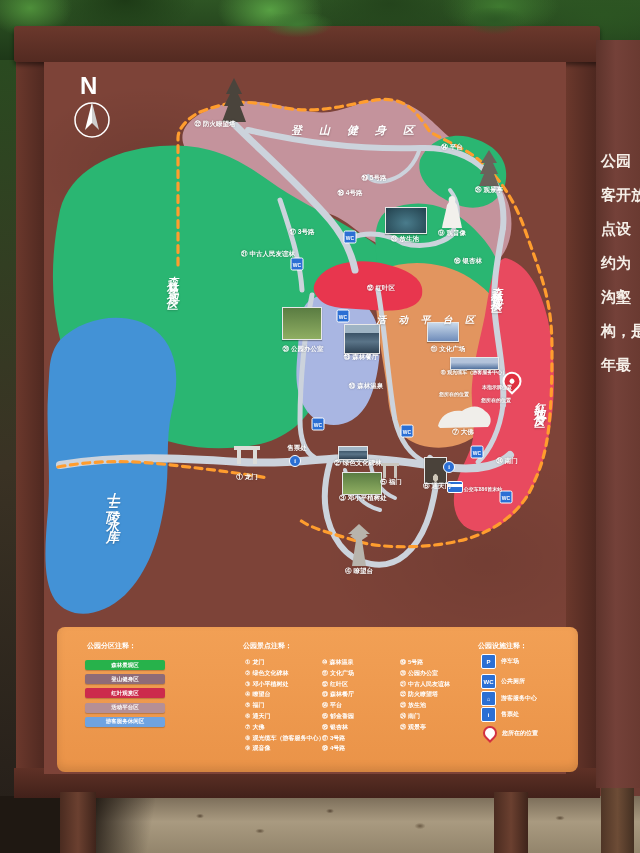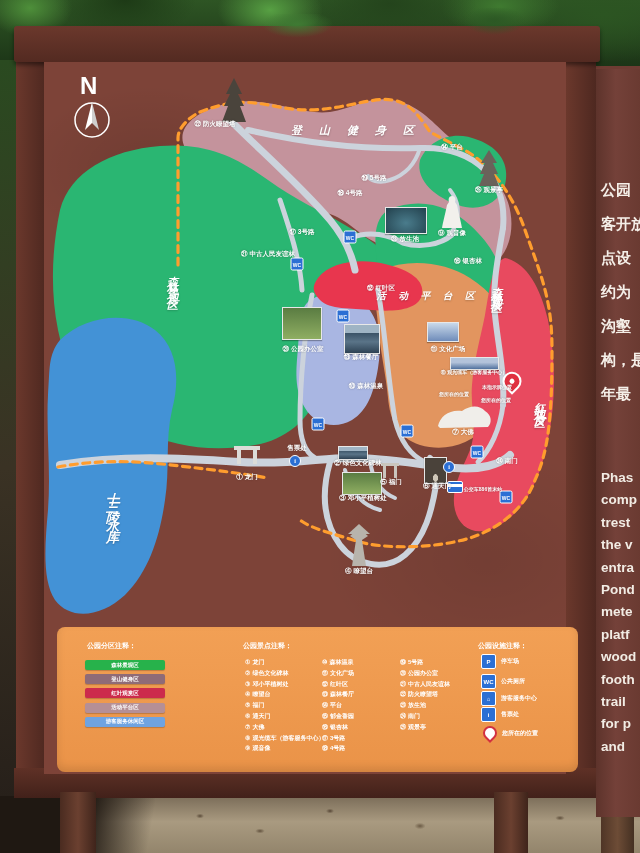--- a/index.html
+++ b/index.html
@@ -96,21 +96,21 @@
   .spot .num{margin-right:2px;}
   .fac{position:absolute;display:flex;align-items:center;color:#fff;
     font-size:6px;font-weight:bold;white-space:nowrap;}
   .fic{width:13px;height:13px;margin-right:5px;background:#2b6fd4;border:1px solid #fff;
     border-radius:2px;color:#fff;display:flex;align-items:center;justify-content:center;
     font-size:6px;font-weight:bold;flex:none;}
   .fic.pin{background:#fff;border:2px solid #d23040;width:10px;height:10px;
     border-radius:50% 50% 50% 0;transform:rotate(-45deg);margin-left:2px;font-size:0;}
   
   .side-panel{left:596px;top:40px;width:44px;height:748px;overflow:hidden;
-    background:linear-gradient(90deg,#5d332b,#744139 45%,#6a3a31);margin-top:29px;}
+    background:linear-gradient(90deg,#5d332b,#744139 45%,#6a3a31);}
   .cn-block{position:absolute;left:5px;top:104px;}
   .cnline{font-size:15px;font-weight:bold;color:#f5efe8;line-height:34px;white-space:nowrap;}
   .en-block{position:absolute;left:5px;top:398px;}
   .enline{font-size:13.5px;font-weight:bold;color:#f2ece4;line-height:22.4px;white-space:nowrap;}
 </style>
 </head>
 <body>
 
 <div class="stage">
 
@@ -213,21 +213,21 @@
       <div class="mic wc" style="left: 506px; top: 497px;">WC</div>
       <div class="mic info" style="left: 295px; top: 461px;">i</div>
       <div class="mic info" style="left: 449px; top: 467px;">i</div>
       <div class="mic bus" style="left: 455px; top: 487px;"></div>
       <div class="mic pin" style="left: 512px; top: 385px;"></div>
     </div>
 
   <div>
 
   <div class="zlabel zh" style="left: 356px; top: 130px;">登 山 健 身 区</div>
-      <div class="zlabel zh2" style="left: 428px; top: 296px;">活 动 平 台 区</div>
+      <div class="zlabel zh2" style="left: 428px; top: 320px;">活 动 平 台 区</div>
       <div class="zlabel zv" style="left: 172px; top: 282px;">森林景观区</div>
       <div class="zlabel zv2" style="left: 496px; top: 288px;">森林景观区</div>
       <div class="zlabel zv2" style="left: 539px; top: 403px;">红叶观赏区</div>
       <div class="zlabel zw" style="left: 112px; top: 505px;">十三陵水库</div>
     </div>
 
   <div>
 
   <div class="maplabel" style="left: 215px; top: 124px;">㉒ 防火瞭望塔</div>
       <div class="maplabel" style="left: 452px; top: 147px;">⑭ 平台</div>
@@ -397,33 +397,17 @@
     <div class="cn-block">
 
     <div class="cnline">公园</div>
         <div class="cnline">客开放</div>
         <div class="cnline">点设</div>
         <div class="cnline">约为</div>
         <div class="cnline">沟壑</div>
         <div class="cnline">构，是</div>
         <div class="cnline">年最</div>
       </div>
-    <div class="en-block">
-
-    <div class="enline">Phas</div>
-        <div class="enline">comp</div>
-        <div class="enline">trest</div>
-        <div class="enline">the v</div>
-        <div class="enline">entra</div>
-        <div class="enline">Pond</div>
-        <div class="enline">mete</div>
-        <div class="enline">platf</div>
-        <div class="enline">wood</div>
-        <div class="enline">footh</div>
-        <div class="enline">trail</div>
-        <div class="enline">for p</div>
-        <div class="enline">and</div>
-      </div>
   </div>
 
   <div class="abs leaf-a"></div>
   <div class="abs leaf-b"></div>
 </div>
 
 </body></html>

